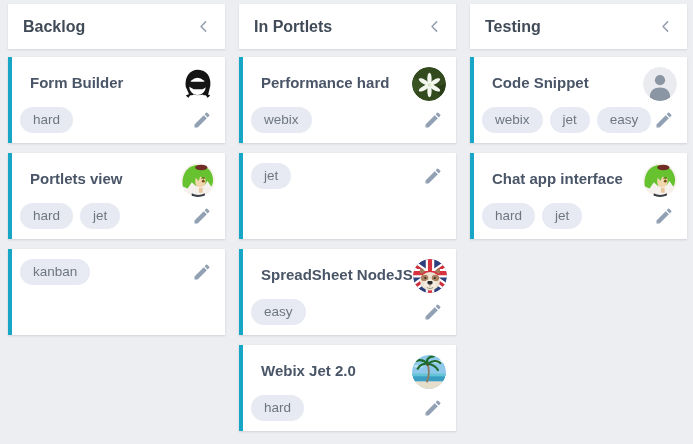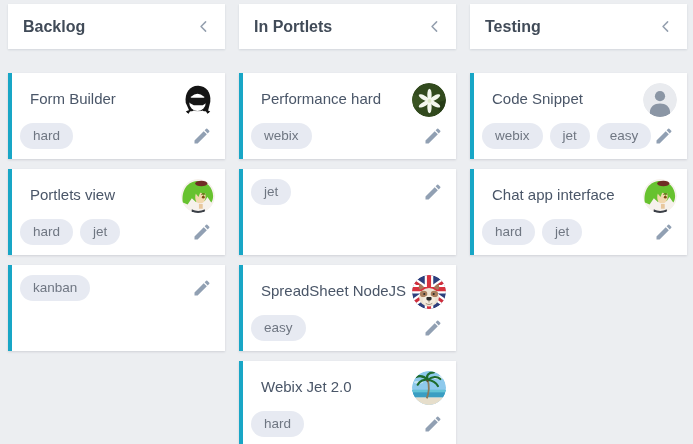--- a/index.html
+++ b/index.html
@@ -9,37 +9,37 @@
     font-family:"Liberation Sans","DejaVu Sans",sans-serif;
     -webkit-font-smoothing:antialiased;
   }
   .board{display:flex;gap:14px;padding:4px 0 0 8px;height:100%;box-sizing:border-box;}
   .column{width:217px;flex:none;display:flex;flex-direction:column;}
   .col-header{
     height:45px;background:#ffffff;flex:none;
     display:flex;align-items:center;justify-content:space-between;
     padding:0 13px 0 15px;box-sizing:border-box;
     box-shadow:0 1px 2px rgba(60,70,90,.14);
-    margin-bottom:24px;cursor:pointer;
+    margin-bottom:8px;cursor:pointer;
   }
   .col-title{font-size:16px;font-weight:600;color:#414b58;}
   .collapse{width:17px;height:17px;display:block;}
   .collapse svg{display:block;width:17px;height:17px;}
   .cards{display:flex;flex-direction:column;gap:10px;}
   .card{
     background:#ffffff;height:86px;box-sizing:border-box;
     border-left:4px solid var(--accent,#18a6c6);
     box-shadow:0 1px 2px rgba(60,70,90,.16);
     padding:10px 10px 10px 8px;
     display:flex;flex-direction:column;justify-content:space-between;
     cursor:pointer;
   }
   .card-top{display:flex;justify-content:space-between;align-items:flex-start;}
   .card-title{
-    font-size:15px;font-weight:400;color:var(--title,#4a5668);
+    font-size:15px;font-weight:700;color:var(--title,#4a5668);
     padding:7px 0 0 10px;white-space:nowrap;
   }
   .avatar{width:34px;height:34px;border-radius:50%;overflow:hidden;flex:none;display:block;}
   .avatar svg{display:block;width:34px;height:34px;}
   .card-bottom{display:flex;justify-content:space-between;align-items:center;}
   .tags{display:flex;gap:7px;align-items:flex-end;}
   .tag{
     background:var(--tag-bg,#e7eaf2);color:var(--tag-text,#6f7682);
     font-size:13.5px;line-height:26px;height:26px;
     padding:0 13px;border-radius:13px;white-space:nowrap;

